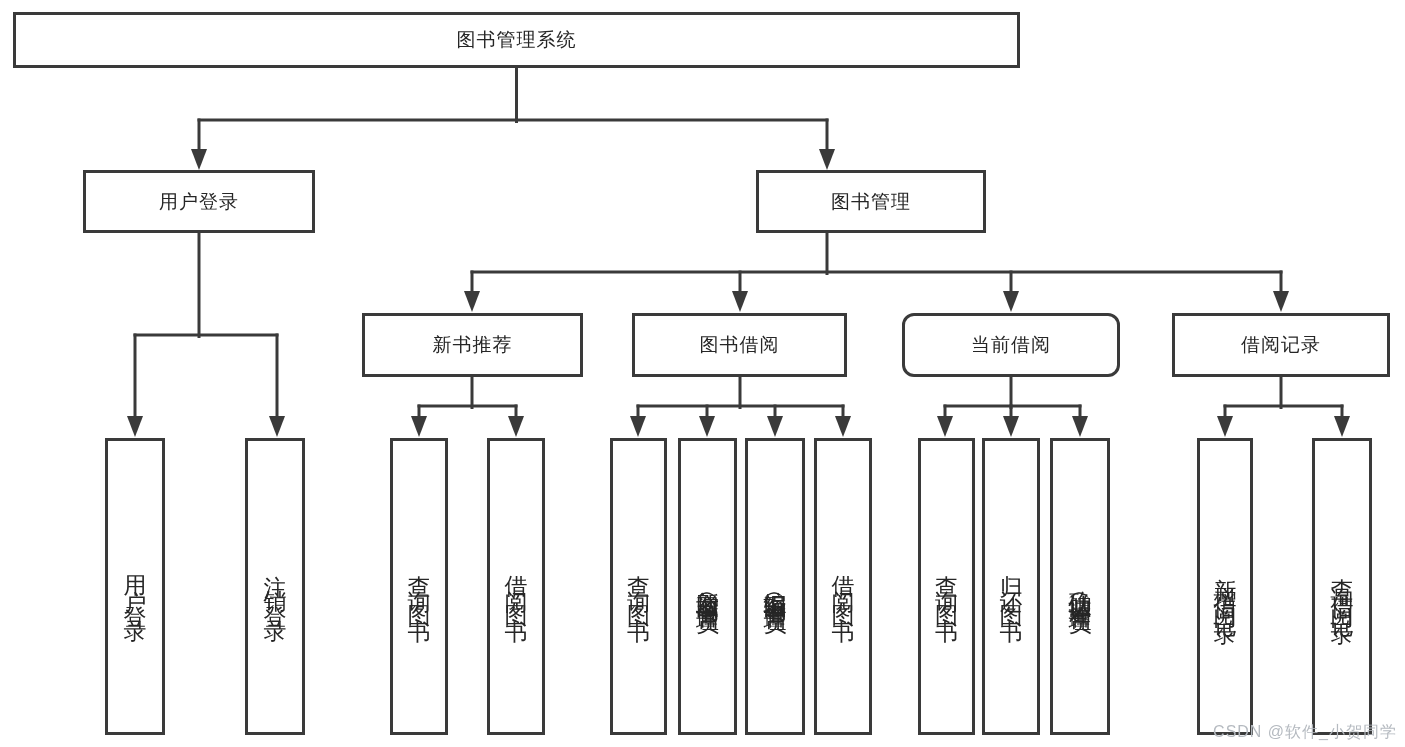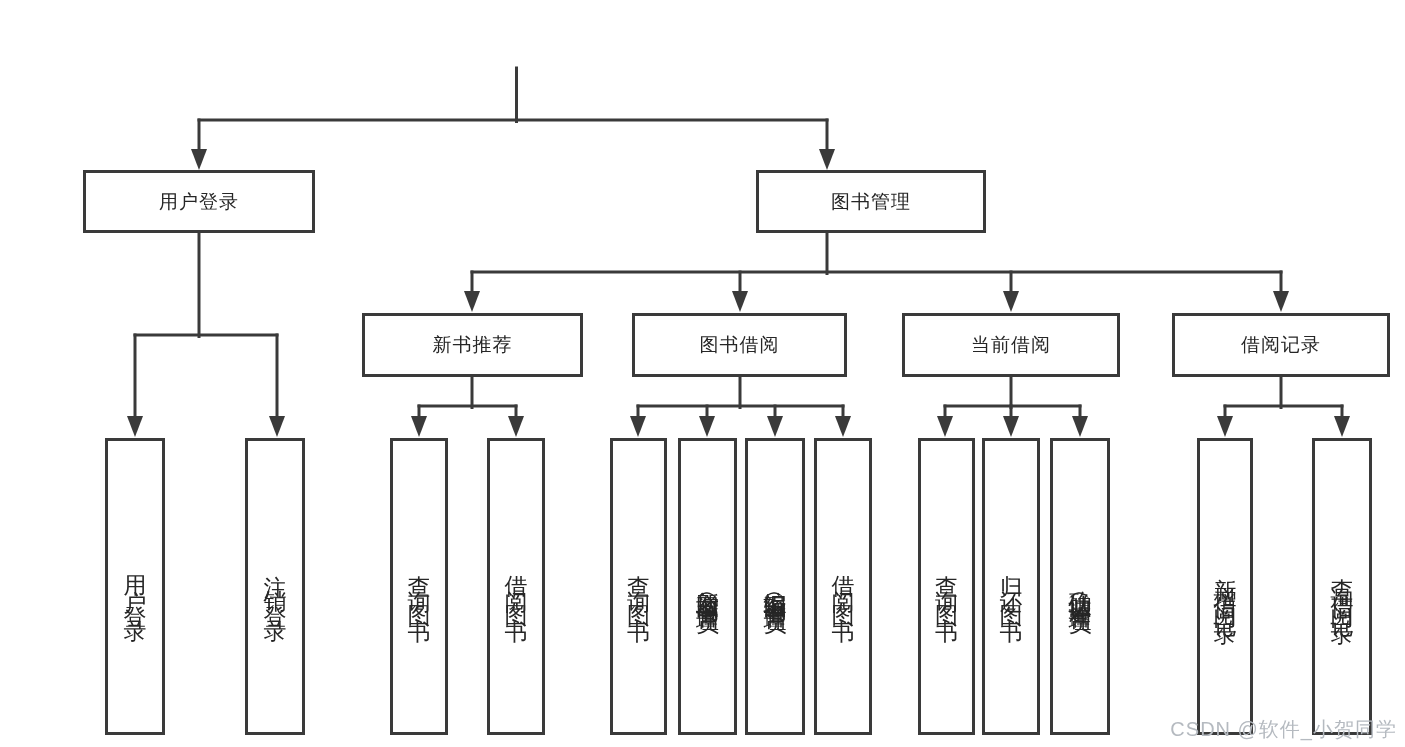--- a/index.html
+++ b/index.html
@@ -45,21 +45,21 @@
     letter-spacing: 15px;
     line-height: 1;
     white-space: nowrap;
   }
   .vbox .vtext.mid { letter-spacing: 9px; }
   .vbox .vtext.long { letter-spacing: 3px; }
   .watermark {
     position: absolute;
     right: 8px;
     bottom: 4px;
-    font-size: 20px;
+    font-size: 16px;
     letter-spacing: 1px;
     color: var(--watermark);
     white-space: nowrap;
     z-index: 5;
   }
 </style>
 </head>
 <body>
 
 <div class="canvas">
@@ -112,35 +112,38 @@
       <line x1="1080" y1="406" x2="1080" y2="421" stroke="#3a3a3a" stroke-width="3" stroke-linecap="square"></line>
       <polygon points="1072,416 1088,416 1080,437" fill="#3a3a3a"></polygon>
       <line x1="1281" y1="377" x2="1281" y2="407.5" stroke="#3a3a3a" stroke-width="3" stroke-linecap="square"></line>
       <line x1="1225" y1="406" x2="1342" y2="406" stroke="#3a3a3a" stroke-width="3" stroke-linecap="square"></line>
       <line x1="1225" y1="406" x2="1225" y2="421" stroke="#3a3a3a" stroke-width="3" stroke-linecap="square"></line>
       <polygon points="1217,416 1233,416 1225,437" fill="#3a3a3a"></polygon>
       <line x1="1342" y1="406" x2="1342" y2="421" stroke="#3a3a3a" stroke-width="3" stroke-linecap="square"></line>
       <polygon points="1334,416 1350,416 1342,437" fill="#3a3a3a"></polygon>
     </svg>
 
+  <div class="node hbox" style="left:13px; top:12px; width:1007px; height:56px;">
+    <span>图书管理系统</span>
+  </div>
 
   <div class="node hbox" style="left:83px; top:170px; width:232px; height:63px;">
     <span>用户登录</span>
   </div>
   <div class="node hbox" style="left:712px; top:170px; width:230px; height:63px;margin-left:44px;">
     <span>图书管理</span>
   </div>
 
   <div class="node hbox" style="left:362px; top:313px; width:221px; height:64px;">
     <span>新书推荐</span>
   </div>
   <div class="node hbox" style="left:632px; top:313px; width:215px; height:64px;">
     <span>图书借阅</span>
   </div>
-  <div class="node hbox" style="left:902px; top:313px; width:218px; height:64px;">
+  <div class="node hbox" style="left:902px; top:313px; width:218px; height:64px;border-radius:12px;">
     <span>当前借阅</span>
   </div>
   <div class="node hbox" style="left:1172px; top:313px; width:218px; height:64px;">
     <span>借阅记录</span>
   </div>
 
   <div class="node vbox" style="left:105px; top:438px; width:60px; height:297px;">
     <span class="vtext">用户登录</span>
   </div>
   <div class="node vbox" style="left:245px; top:438px; width:60px; height:297px;">

